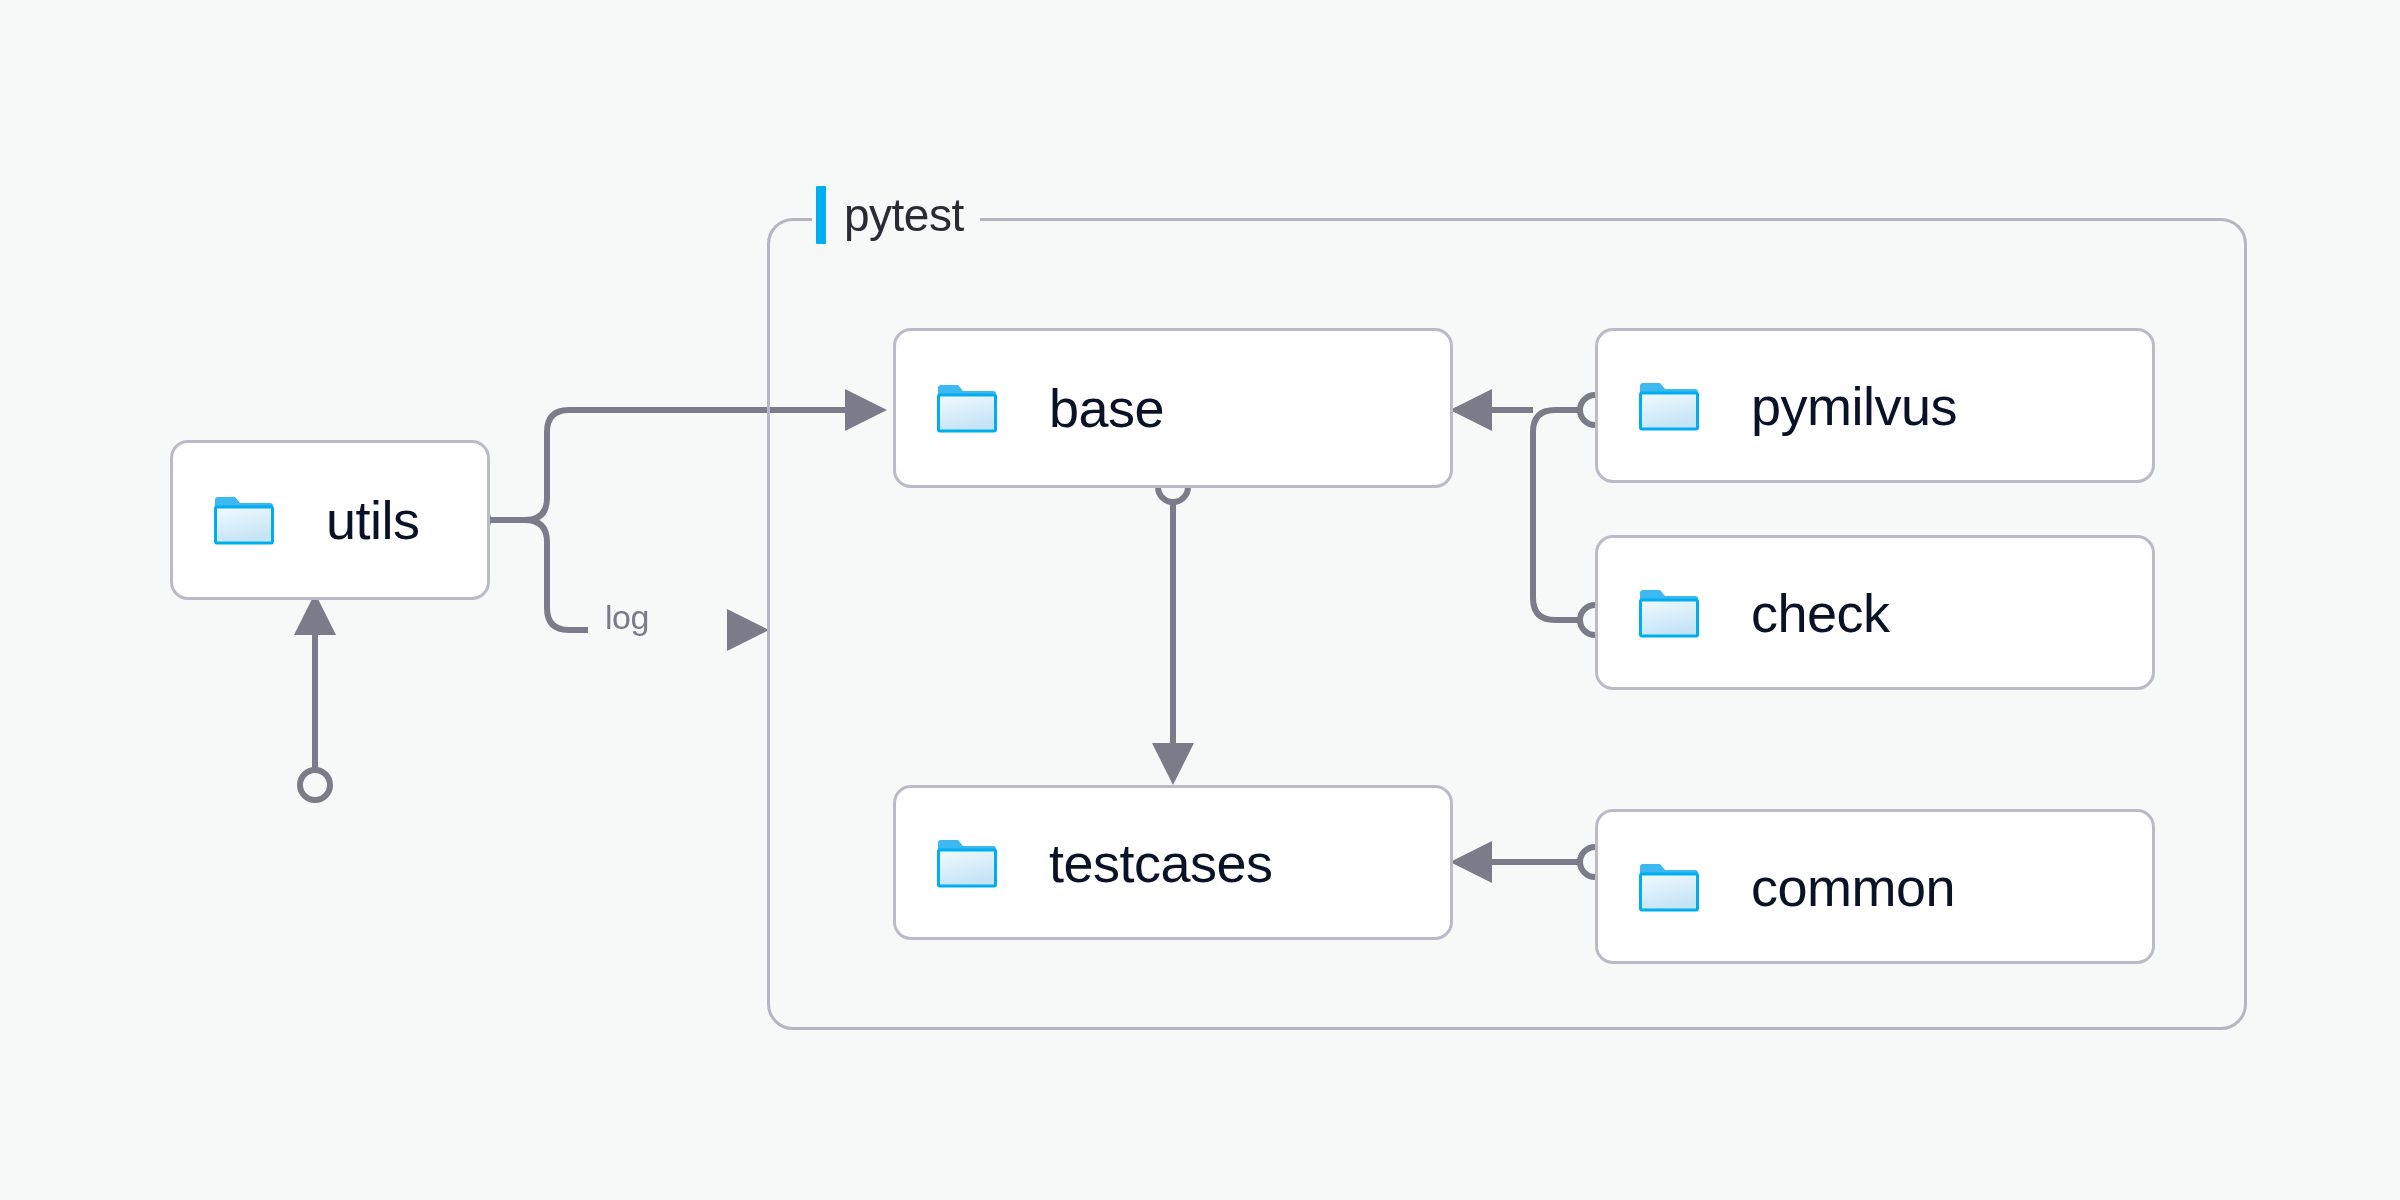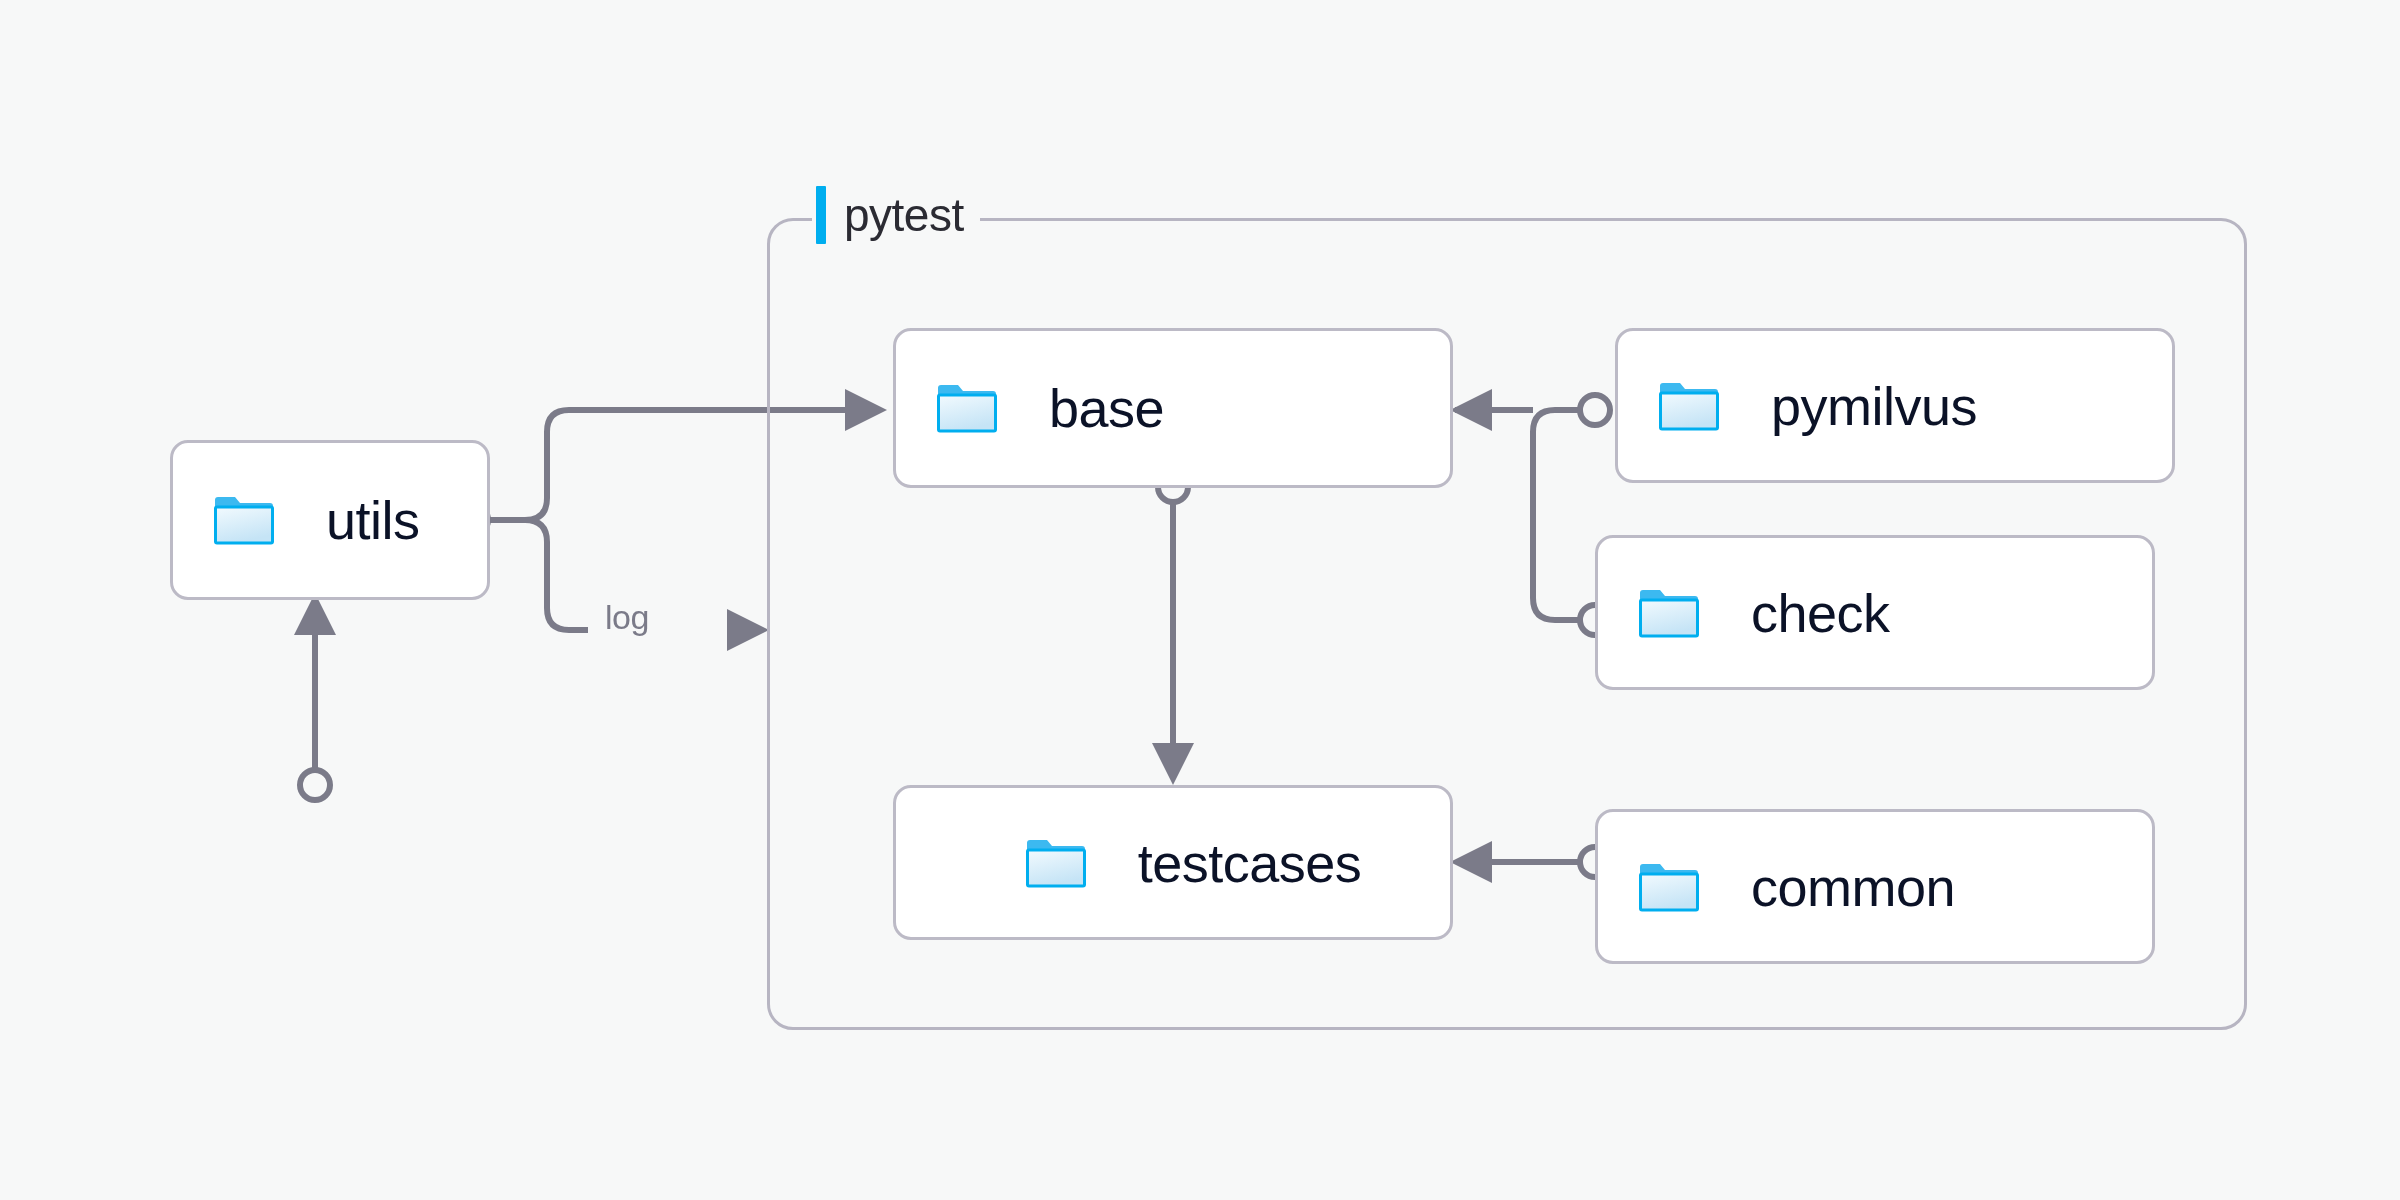--- a/index.html
+++ b/index.html
@@ -157,29 +157,29 @@
 
 
   <div class="node" style="left:893px; top:328px; width:560px; height:160px;">
     <svg class="folder-icon" viewBox="0 0 62 52">
       <path d="M2 10 L2 6 Q2 3 5 3 L22 3 L27 9 L57 9 Q60 9 60 12 L60 16 L2 16 Z" fill="#3cb9f0"></path>
       <rect x="2.5" y="13" width="57" height="36" rx="1.5" fill="url(#folderFill)" stroke="#00aeef" stroke-width="3"></rect>
     </svg>
     <span class="node-label">base</span>
   </div>
 
-  <div class="node" style="left:893px; top:785px; width:560px; height:155px;justify-content:center;">
+  <div class="node" style="left:893px; top:785px; width:560px; height:155px;">
     <svg class="folder-icon" viewBox="0 0 62 52">
       <path d="M2 10 L2 6 Q2 3 5 3 L22 3 L27 9 L57 9 Q60 9 60 12 L60 16 L2 16 Z" fill="#3cb9f0"></path>
       <rect x="2.5" y="13" width="57" height="36" rx="1.5" fill="url(#folderFill)" stroke="#00aeef" stroke-width="3"></rect>
     </svg>
     <span class="node-label">testcases</span>
   </div>
 
-  <div class="node" style="left:1595px; top:328px; width:560px; height:155px;margin-left:20px;">
+  <div class="node" style="left:1595px; top:328px; width:560px; height:155px;">
     <svg class="folder-icon" viewBox="0 0 62 52">
       <path d="M2 10 L2 6 Q2 3 5 3 L22 3 L27 9 L57 9 Q60 9 60 12 L60 16 L2 16 Z" fill="#3cb9f0"></path>
       <rect x="2.5" y="13" width="57" height="36" rx="1.5" fill="url(#folderFill)" stroke="#00aeef" stroke-width="3"></rect>
     </svg>
     <span class="node-label">pymilvus</span>
   </div>
 
   <div class="node" style="left:1595px; top:535px; width:560px; height:155px;">
     <svg class="folder-icon" viewBox="0 0 62 52">
       <path d="M2 10 L2 6 Q2 3 5 3 L22 3 L27 9 L57 9 Q60 9 60 12 L60 16 L2 16 Z" fill="#3cb9f0"></path>

